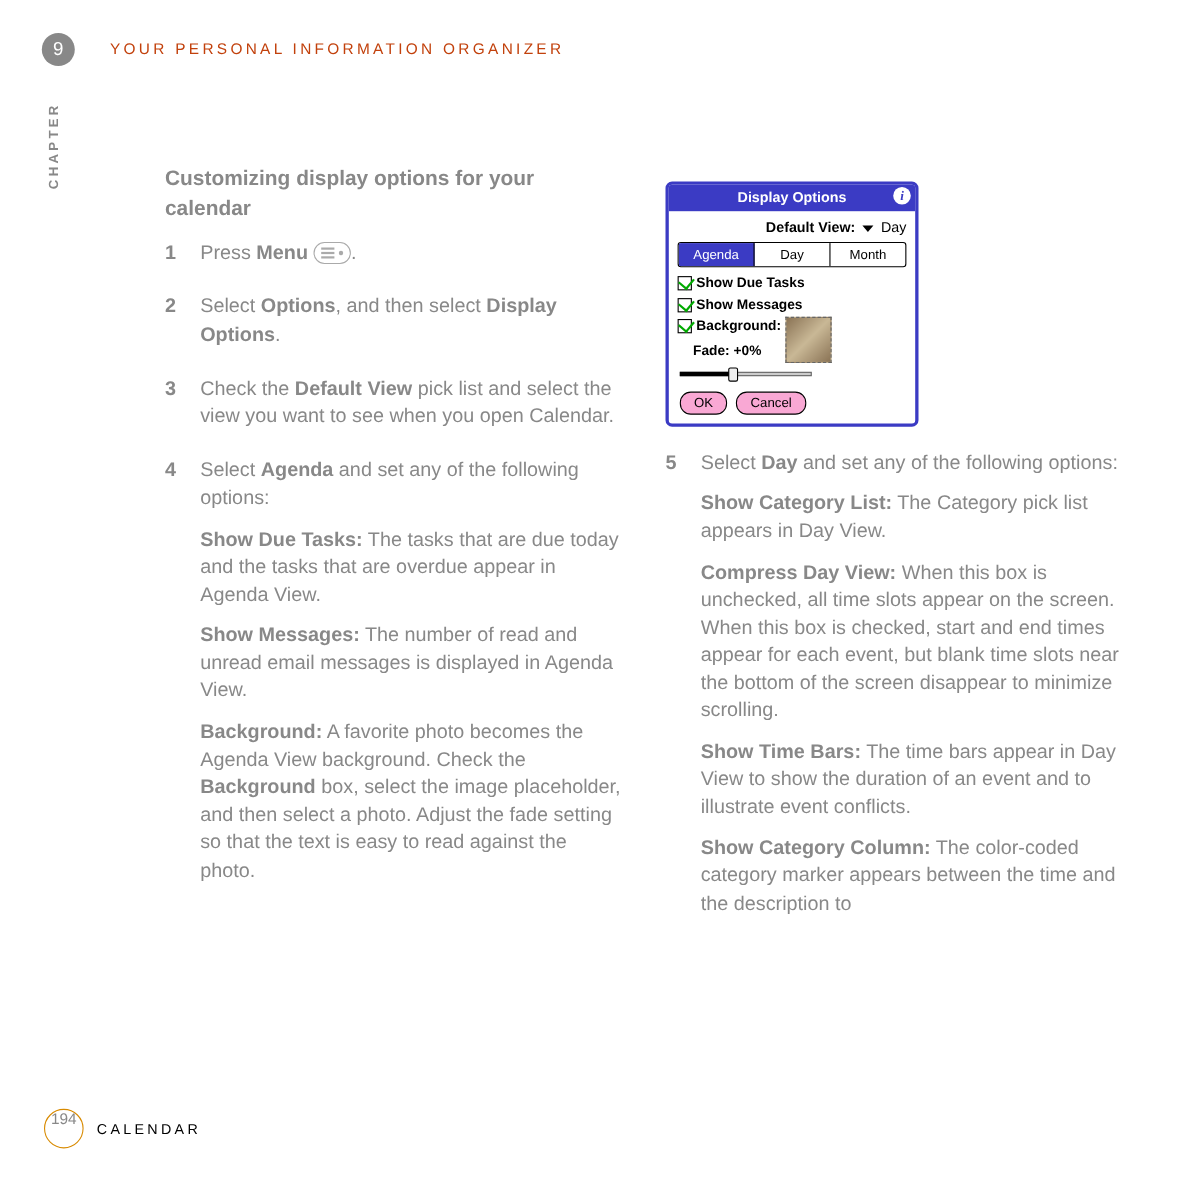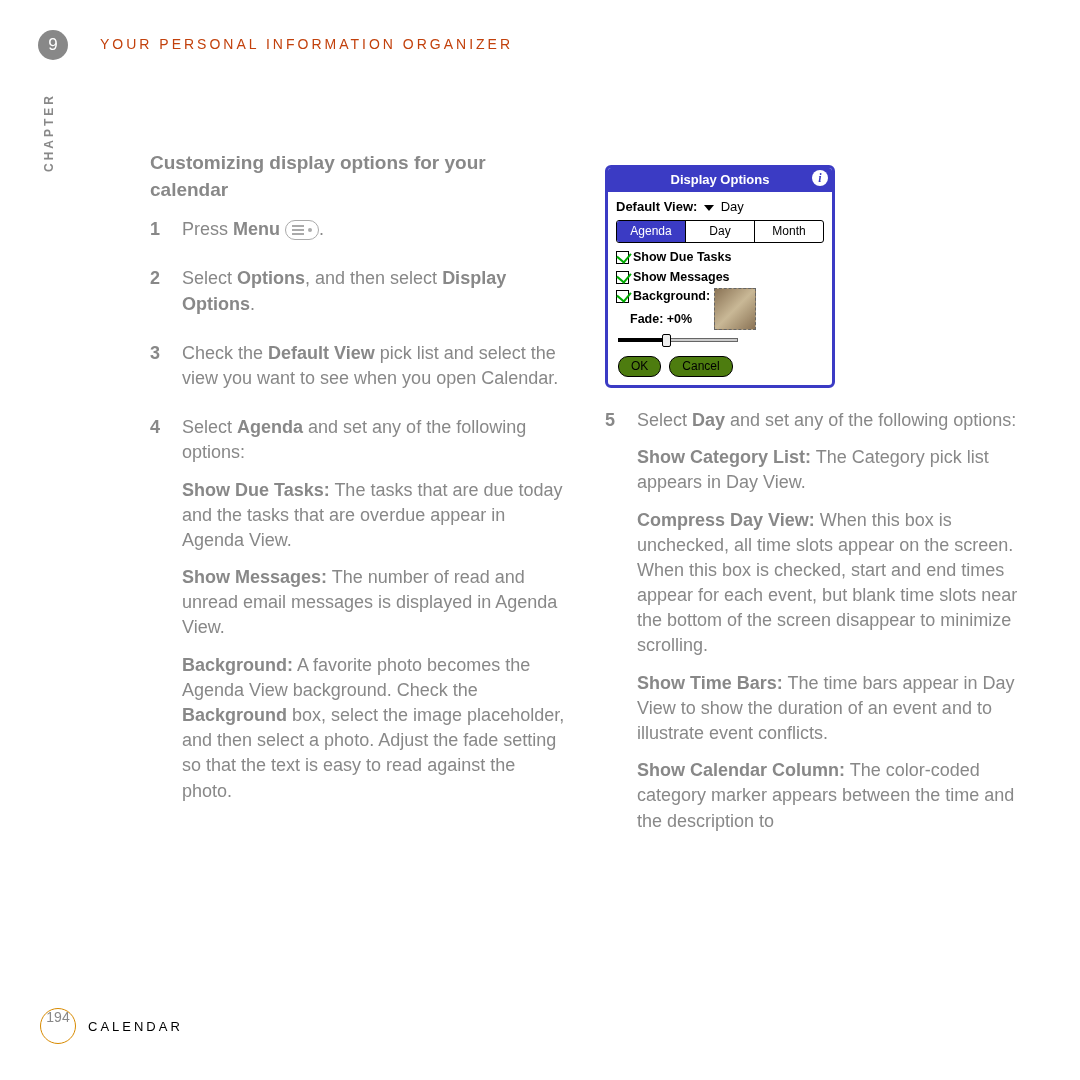--- a/index.html
+++ b/index.html
@@ -153,20 +153,21 @@
     font-family: Georgia, serif;
   }
   .dialog-body {
     padding: 6px 8px 8px 8px;
     color: #000;
   }
   .dv-row {
     font-weight: bold;
     font-size: 13px;
     margin-bottom: 4px;
+    text-align: right;
   }
   .dv-row .dd-arrow {
     display: inline-block;
     width: 0; height: 0;
     border-left: 5px solid transparent;
     border-right: 5px solid transparent;
     border-top: 6px solid #000;
     margin: 0 3px;
     vertical-align: middle;
   }
@@ -267,21 +268,21 @@
   .dlg-buttons {
     display: flex;
     gap: 8px;
     margin-left: 2px;
   }
   .dlg-btn {
     border: 1.5px solid #000;
     border-radius: 10px;
     padding: 1px 12px;
     font-size: 12px;
-    background: #4d7c0f;
+    background: #f9a8d4;
     color: #000;
   }
   .footer {
     position: absolute;
     bottom: 36px;
     left: 40px;
     display: flex;
     align-items: center;
     gap: 12px;
   }
@@ -398,21 +399,21 @@
 
     <ol class="num-list">
       <li>
         <span class="num">5</span>
         <div class="li-body">
           <p><span>Select </span><b>Day</b><span> and set any of the following options:</span></p>
           <div class="sub-block">
             <p><b>Show Category List:</b><span> The Category pick list appears in Day View.</span></p>
             <p><b>Compress Day View:</b><span> When this box is unchecked, all time slots appear on the screen. When this box is checked, start and end times appear for each event, but blank time slots near the bottom of the screen disappear to minimize scrolling.</span></p>
             <p><b>Show Time Bars:</b><span> The time bars appear in Day View to show the duration of an event and to illustrate event conflicts.</span></p>
-            <p><b>Show Calendar Column:</b><span> The color-coded category marker appears between the time and the description to</span></p>
+            <p><b>Show Category Column:</b><span> The color-coded category marker appears between the time and the description to</span></p>
           </div>
         </div>
       </li>
     </ol>
   </div>
 </div>
 
 <div class="footer">
   <div class="page-circle">
     <span>194</span>

